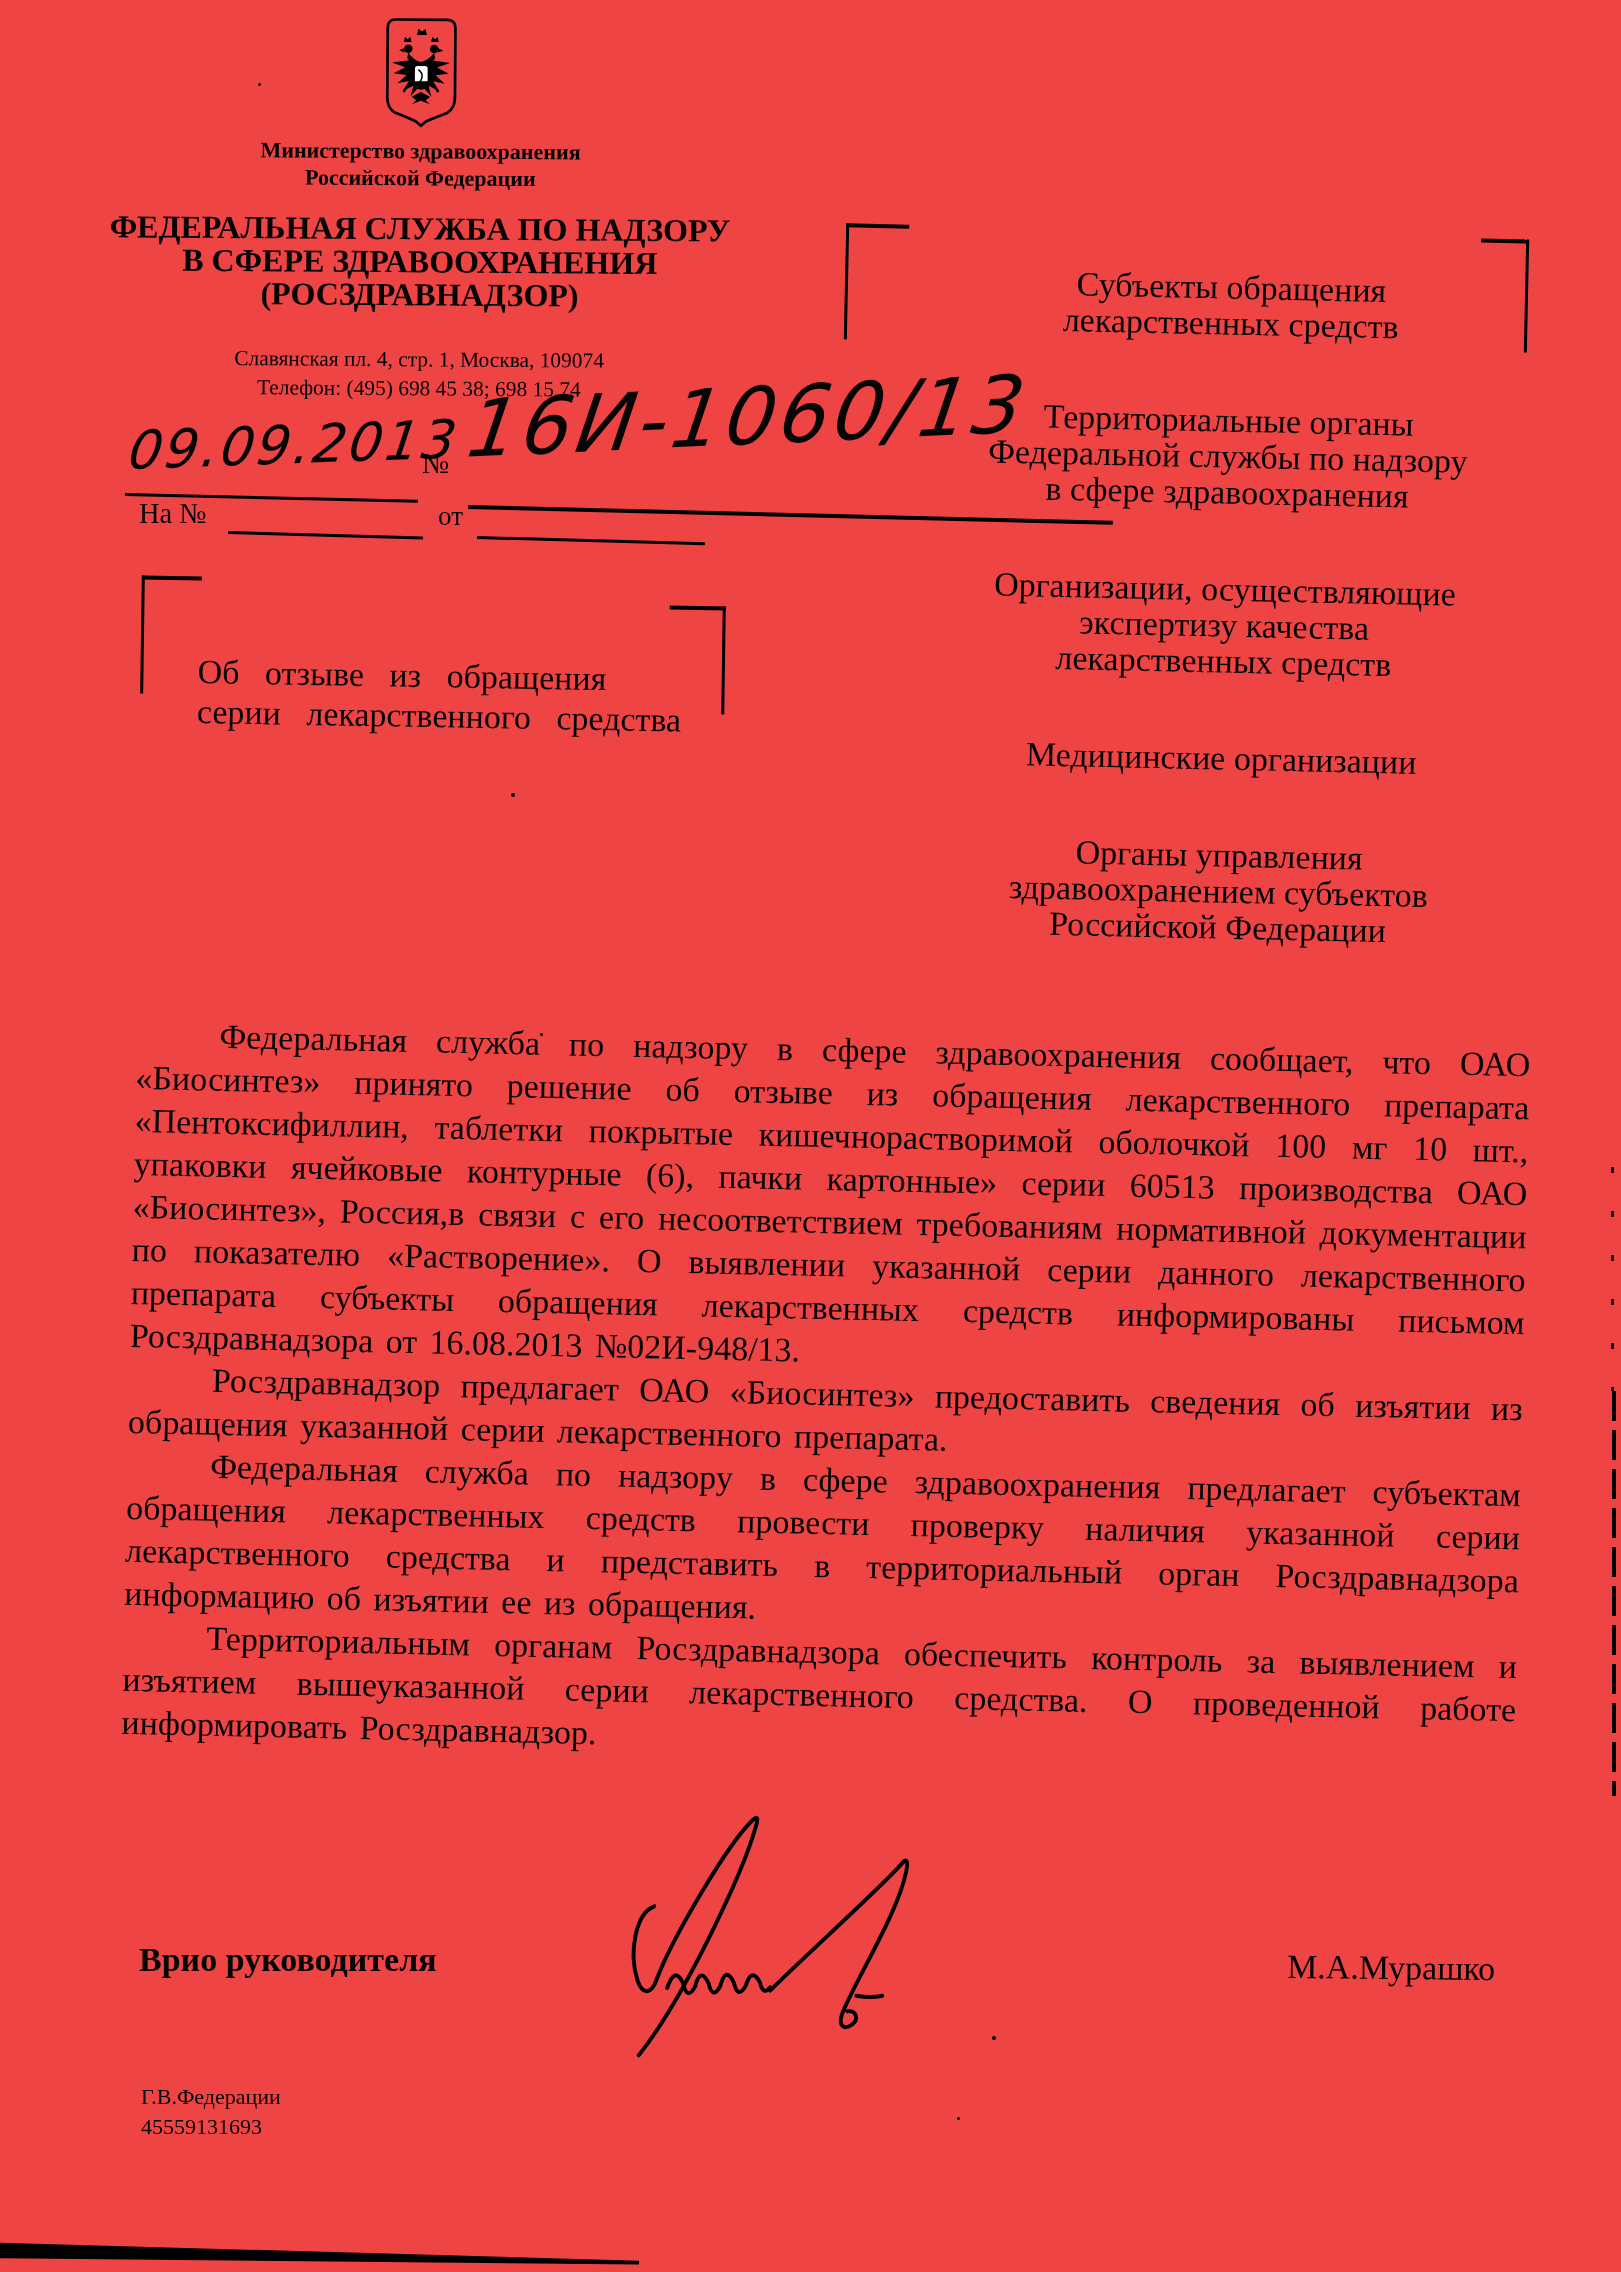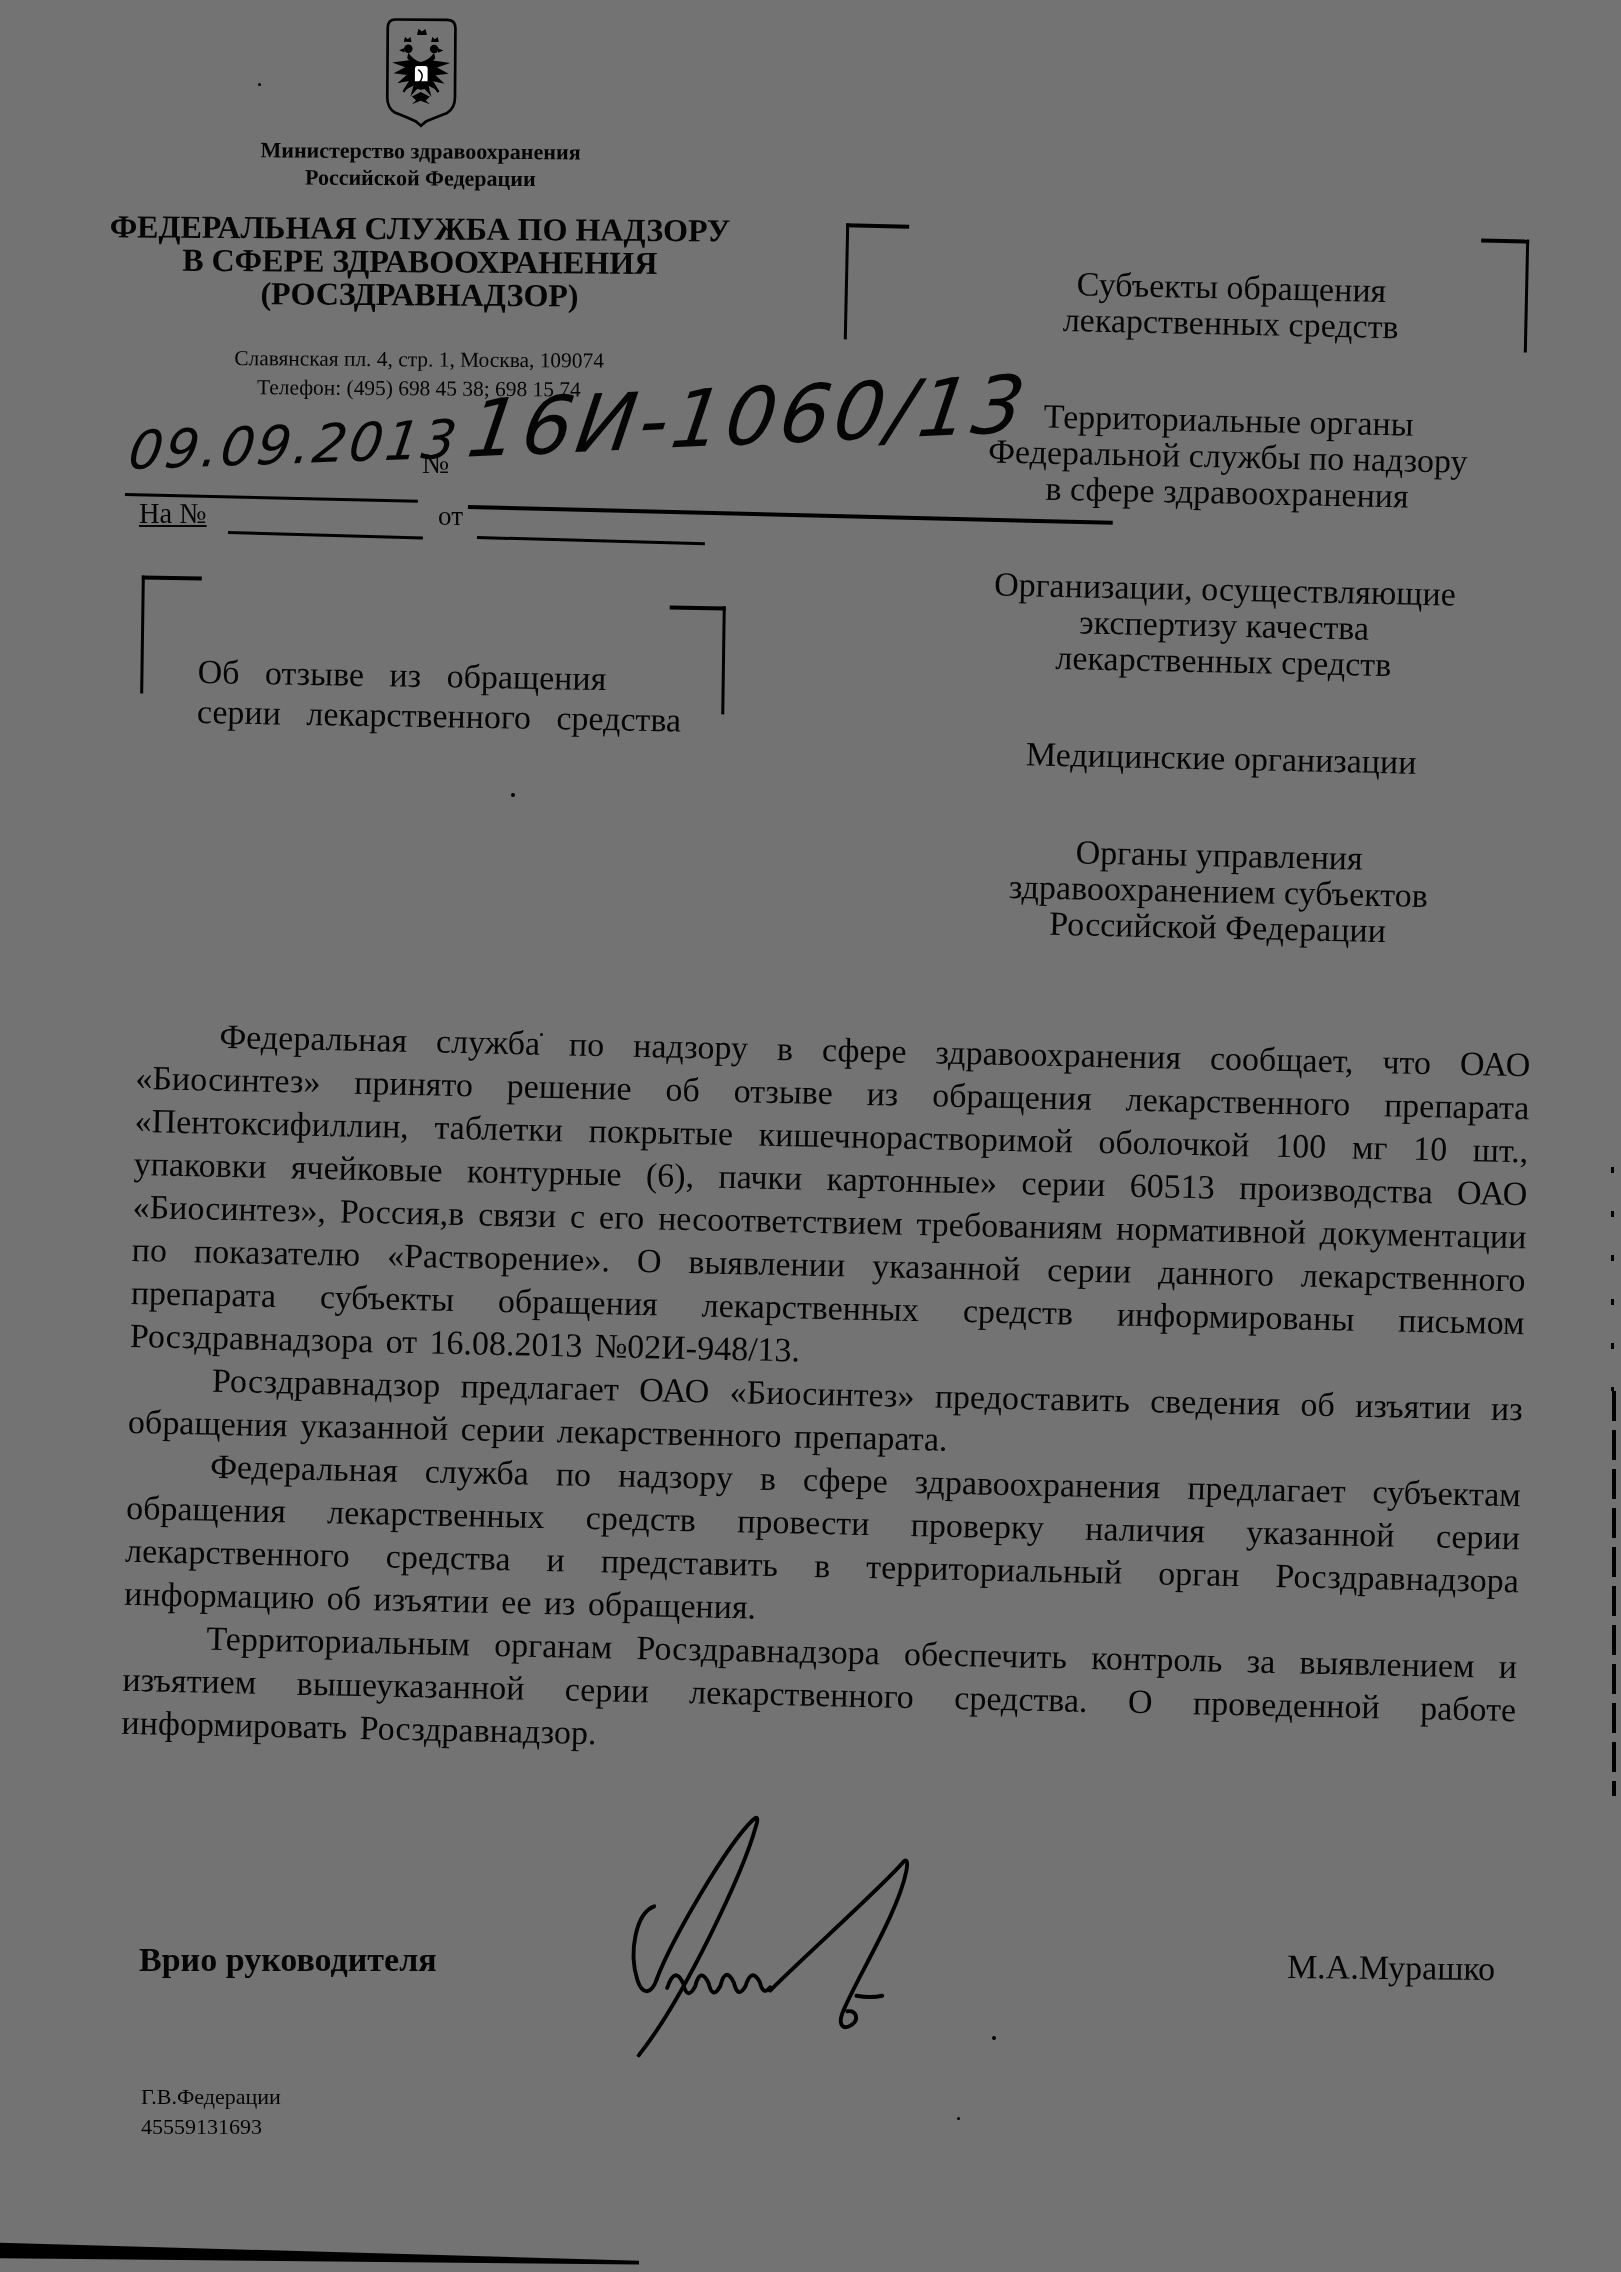--- a/index.html
+++ b/index.html
@@ -1,19 +1,19 @@
 <!DOCTYPE html>
 <html style="font-size:10.4px"><head>
 <meta charset="utf-8">
 <style>
   html,body{margin:0;padding:0;background:#e8e8e8;}
   .page{
     position:relative;
     width:1621px;height:2273px;
-    background:#737373;
+    background:#ef4444;
     overflow:hidden;
     font-family:"Liberation Serif","DejaVu Serif",serif;
     color:#050505;
   }
   .abs{position:absolute;}
 
   
   .head-left{
     left:84px;top:13px;width:675px;
     text-align:center;
@@ -45,21 +45,21 @@
     letter-spacing:3.9px;
     transform:rotate(-2.6deg) skewX(-11deg);
     transform-origin:left bottom;
   }
   .no-sign{left:422px;top:448px;font-size:28.5px;}
   .rule{background:#000;height:3.2px;transform-origin:left top;}
   .rule-date{left:125px;top:493px;width:293px;transform:rotate(1.3deg);}
   .rule-number{left:468px;top:505px;width:645px;height:3.9px;transform:rotate(1.4deg);}
   .rule-na{left:228px;top:531px;width:195px;height:2.6px;transform:rotate(1.6deg);}
   .rule-ot{left:477px;top:536px;width:228px;height:2.6px;transform:rotate(1.6deg);}
-  .na-label{left:139px;top:498px;font-size:28.5px;text-decoration:underline;}
+  .na-label{left:139px;top:498px;font-size:28.5px;}
   .ot-label{left:438px;top:501px;font-size:27px;}
 
   
   .corner{border:0 solid #000;}
   .corner-tl{border-top-width:4.5px;border-left-width:3.2px;}
   .corner-tr{border-top-width:4.5px;border-right-width:3.9px;}
   .c1{left:845px;top:224px;width:60px;height:112px;transform:rotate(1.2deg);}
   .c2{left:1480px;top:239px;width:45px;height:109px;transform:rotate(1.2deg);}
   .c3{left:141px;top:576px;width:57px;height:114px;transform:rotate(0.8deg);}
   .c4{left:669px;top:606px;width:53px;height:104px;transform:rotate(0.8deg);}

